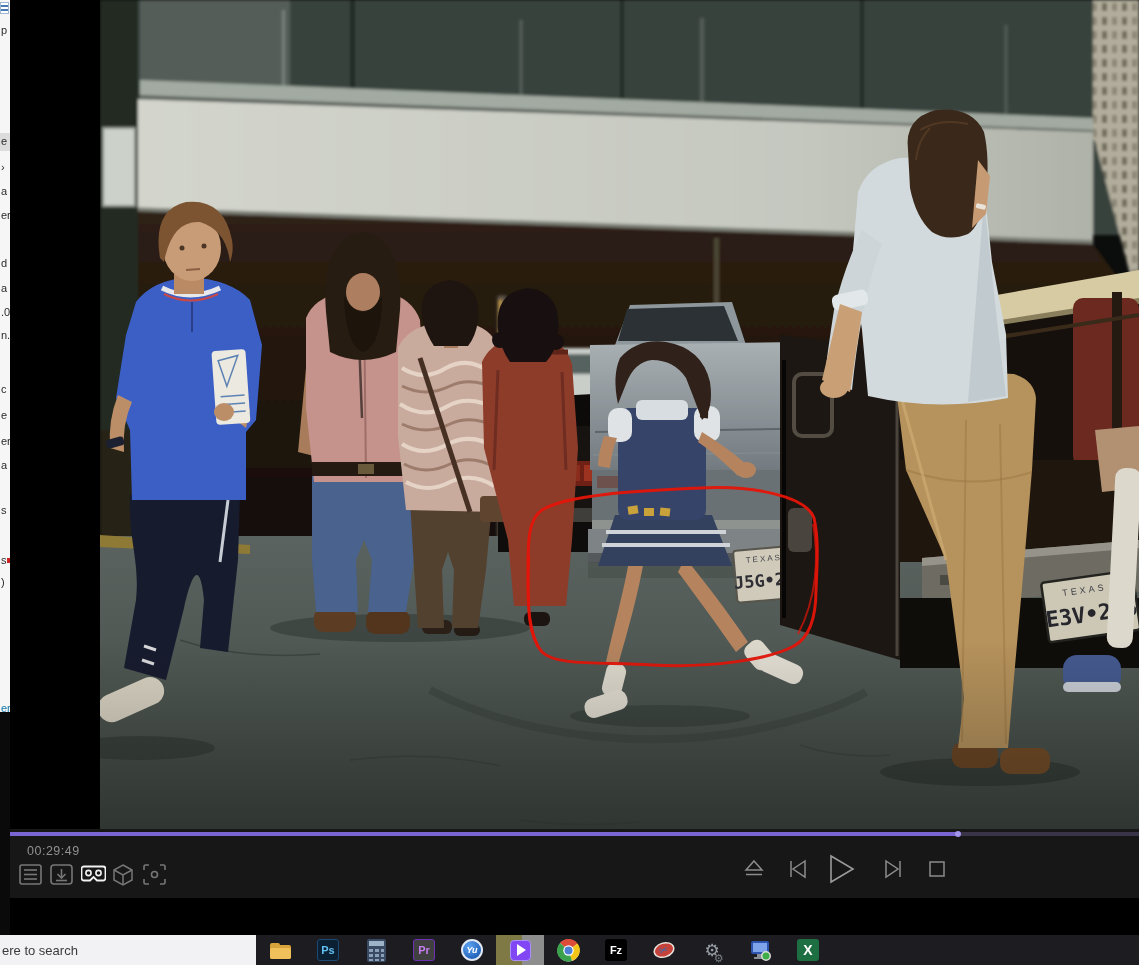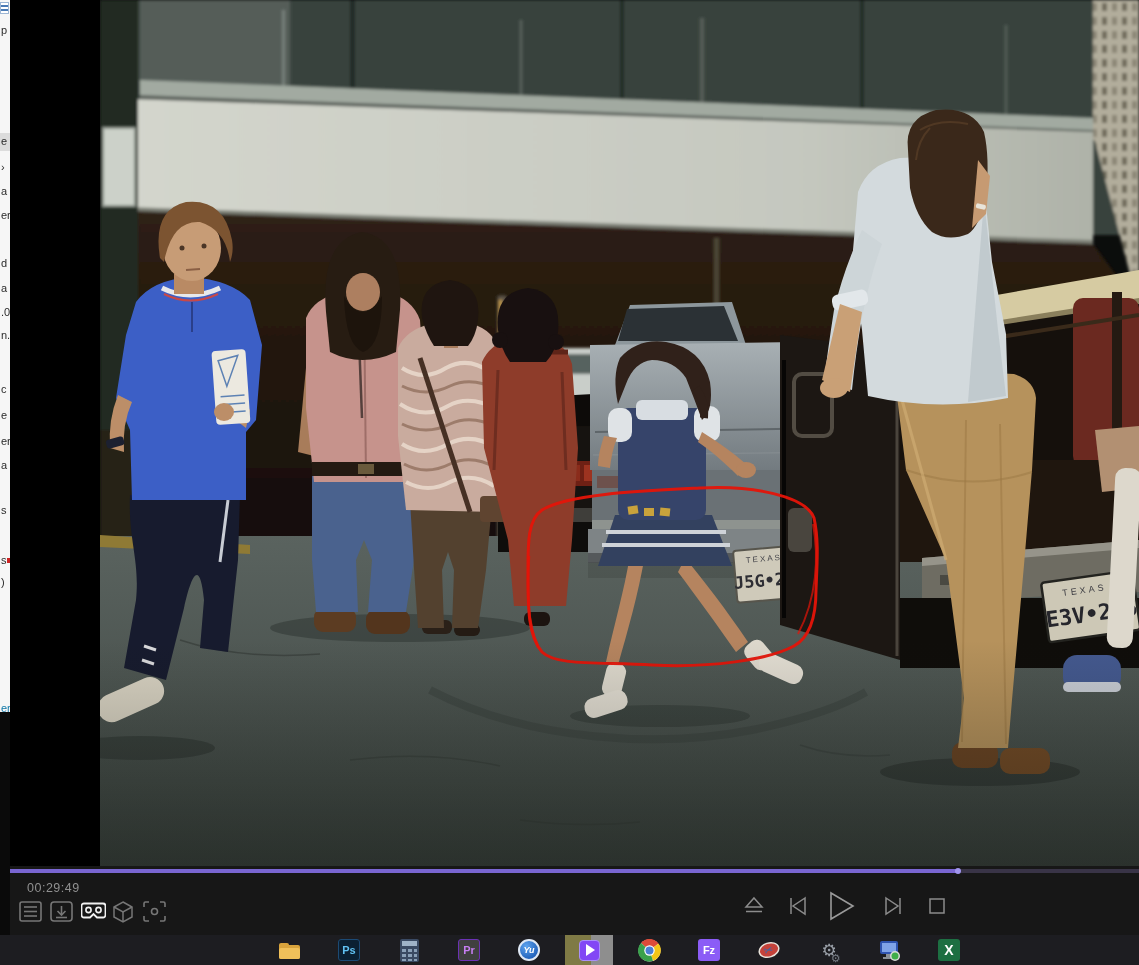--- a/index.html
+++ b/index.html
@@ -15,45 +15,45 @@
   .bg-window .frag{position:absolute;left:1px;font-size:11px;color:#2b2b2b;line-height:11px;}
   .bg-window .frag.link{color:#1179a8;}
   .bg-window .reddot{position:absolute;left:7px;top:558px;width:3px;height:5px;background:#c22;}
   .bg-window .dark-tail{position:absolute;left:0;top:712px;width:10px;height:223px;background:#0a0a0a;}
 
   
   .player{position:absolute;left:10px;top:0;width:1129px;height:935px;background:#000;}
   .video{position:absolute;left:90px;top:0;width:1039px;height:866px;background:#0b0d0c;}
   .video svg{display:block;}
 
-  .controls{position:absolute;left:0;top:866px;width:1129px;height:69px;background:#171717;}
+  .controls{position:absolute;left:0;top:829px;width:1129px;height:69px;background:#171717;}
   .progress{position:absolute;left:0;top:3px;width:1129px;height:4px;background:#393447;cursor:pointer;}
   .progress .fill{position:absolute;left:0;top:0;height:4px;background:#7a66d2;}
   .progress .head{position:absolute;top:-1px;width:6px;height:6px;border-radius:3px;background:#a195ee;}
   .timestamp{position:absolute;left:17px;top:15px;font-size:12.5px;color:#909090;letter-spacing:.5px;}
   .lbtn{position:absolute;top:33px;width:27px;height:25px;background:none;border:none;padding:2px;cursor:pointer;}
   .lbtn svg{display:block;}
   .tbtn{position:absolute;top:24px;width:34px;height:32px;background:none;border:none;padding:0;cursor:pointer;}
   .tbtn svg{display:block;margin:auto;}
 
   
   .taskbar{position:absolute;left:0;top:935px;width:1139px;height:30px;background:#1d1d21;}
   .search{position:absolute;left:0;top:0;width:256px;height:30px;background:#f2f2f5;border:none;
           font-size:13px;color:#3a3a3a;display:flex;align-items:center;padding-left:2px;cursor:text;}
-  .apps{position:absolute;left:265px;top:0;height:30px;display:flex;gap:12px;}
+  .apps{position:absolute;left:256px;top:0;height:30px;display:flex;}
   .app{width:48px;height:30px;background:none;border:none;display:flex;align-items:center;
        justify-content:center;padding:0;cursor:pointer;position:relative;}
   .app.active{background:linear-gradient(90deg,#7f7a45 0 55%,#8e8e8e 55% 100%);}
   .ico{width:23px;height:23px;position:relative;display:flex;align-items:center;justify-content:center;}
   .ico svg{display:block;}
   .sq{width:22px;height:22px;border-radius:3px;display:flex;align-items:center;justify-content:center;
       font-weight:bold;font-size:11px;}
   .ps{background:#0b2033;color:#61c1f2;border:1px solid #1c4a74;}
   .pr{background:#404040;color:#c77ef2;border:1px solid #6b32b4;}
-  .fz{background:#8b5cf6;color:#fff;}
+  .fz{background:#000000;color:#fff;}
   .xl{background:#1d6f42;color:#fff;font-size:14px;}
   .yu{width:22px;height:22px;border-radius:50%;background:radial-gradient(circle at 35% 30%,#5ea4ef,#0b4aa8);
       border:2px solid #dfe8f4;color:#fff;font-style:italic;font-weight:bold;font-size:9px;
       display:flex;align-items:center;justify-content:center;}
   .mtv{width:21px;height:21px;border-radius:4px;background:#8247f5;border:1px solid #a98ff8;
        display:flex;align-items:center;justify-content:center;}
   .mtv .tri{width:0;height:0;border-left:9px solid #fff;border-top:6px solid transparent;border-bottom:6px solid transparent;margin-left:3px;}
   .scissors{font-size:11px;color:#2a6fb8;position:absolute;transform:rotate(-20deg);}
   .gear1{font-size:17px;color:#9aa0a8;line-height:17px;}
   .gear2{position:absolute;right:0;bottom:-2px;font-size:11px;color:#767c84;line-height:11px;}
@@ -444,20 +444,21 @@
       </button>
       <button class="tbtn" style="left:910px">
         <svg width="20" height="20" viewBox="0 0 20 20">
             <rect x="3" y="3" width="14" height="14" stroke="#8c8c8c" stroke-width="1.5" fill="none"></rect>
           </svg>
       </button>
     </div>
   </div>
 
   <div class="taskbar">
+    <div class="search">ere to search</div>
     <div class="apps">
       <button class="app">
         <span class="ico">
           <svg width="23" height="23" viewBox="0 0 23 23">
               <rect x="1" y="4" width="10" height="6" rx="2" fill="#d9a33c"></rect>
               <rect x="1" y="6" width="21" height="14" rx="2" fill="#d9a33c"></rect>
               <rect x="1" y="9" width="21" height="11" rx="2" fill="#f0c05a"></rect>
             </svg>
         </span>
       </button>

